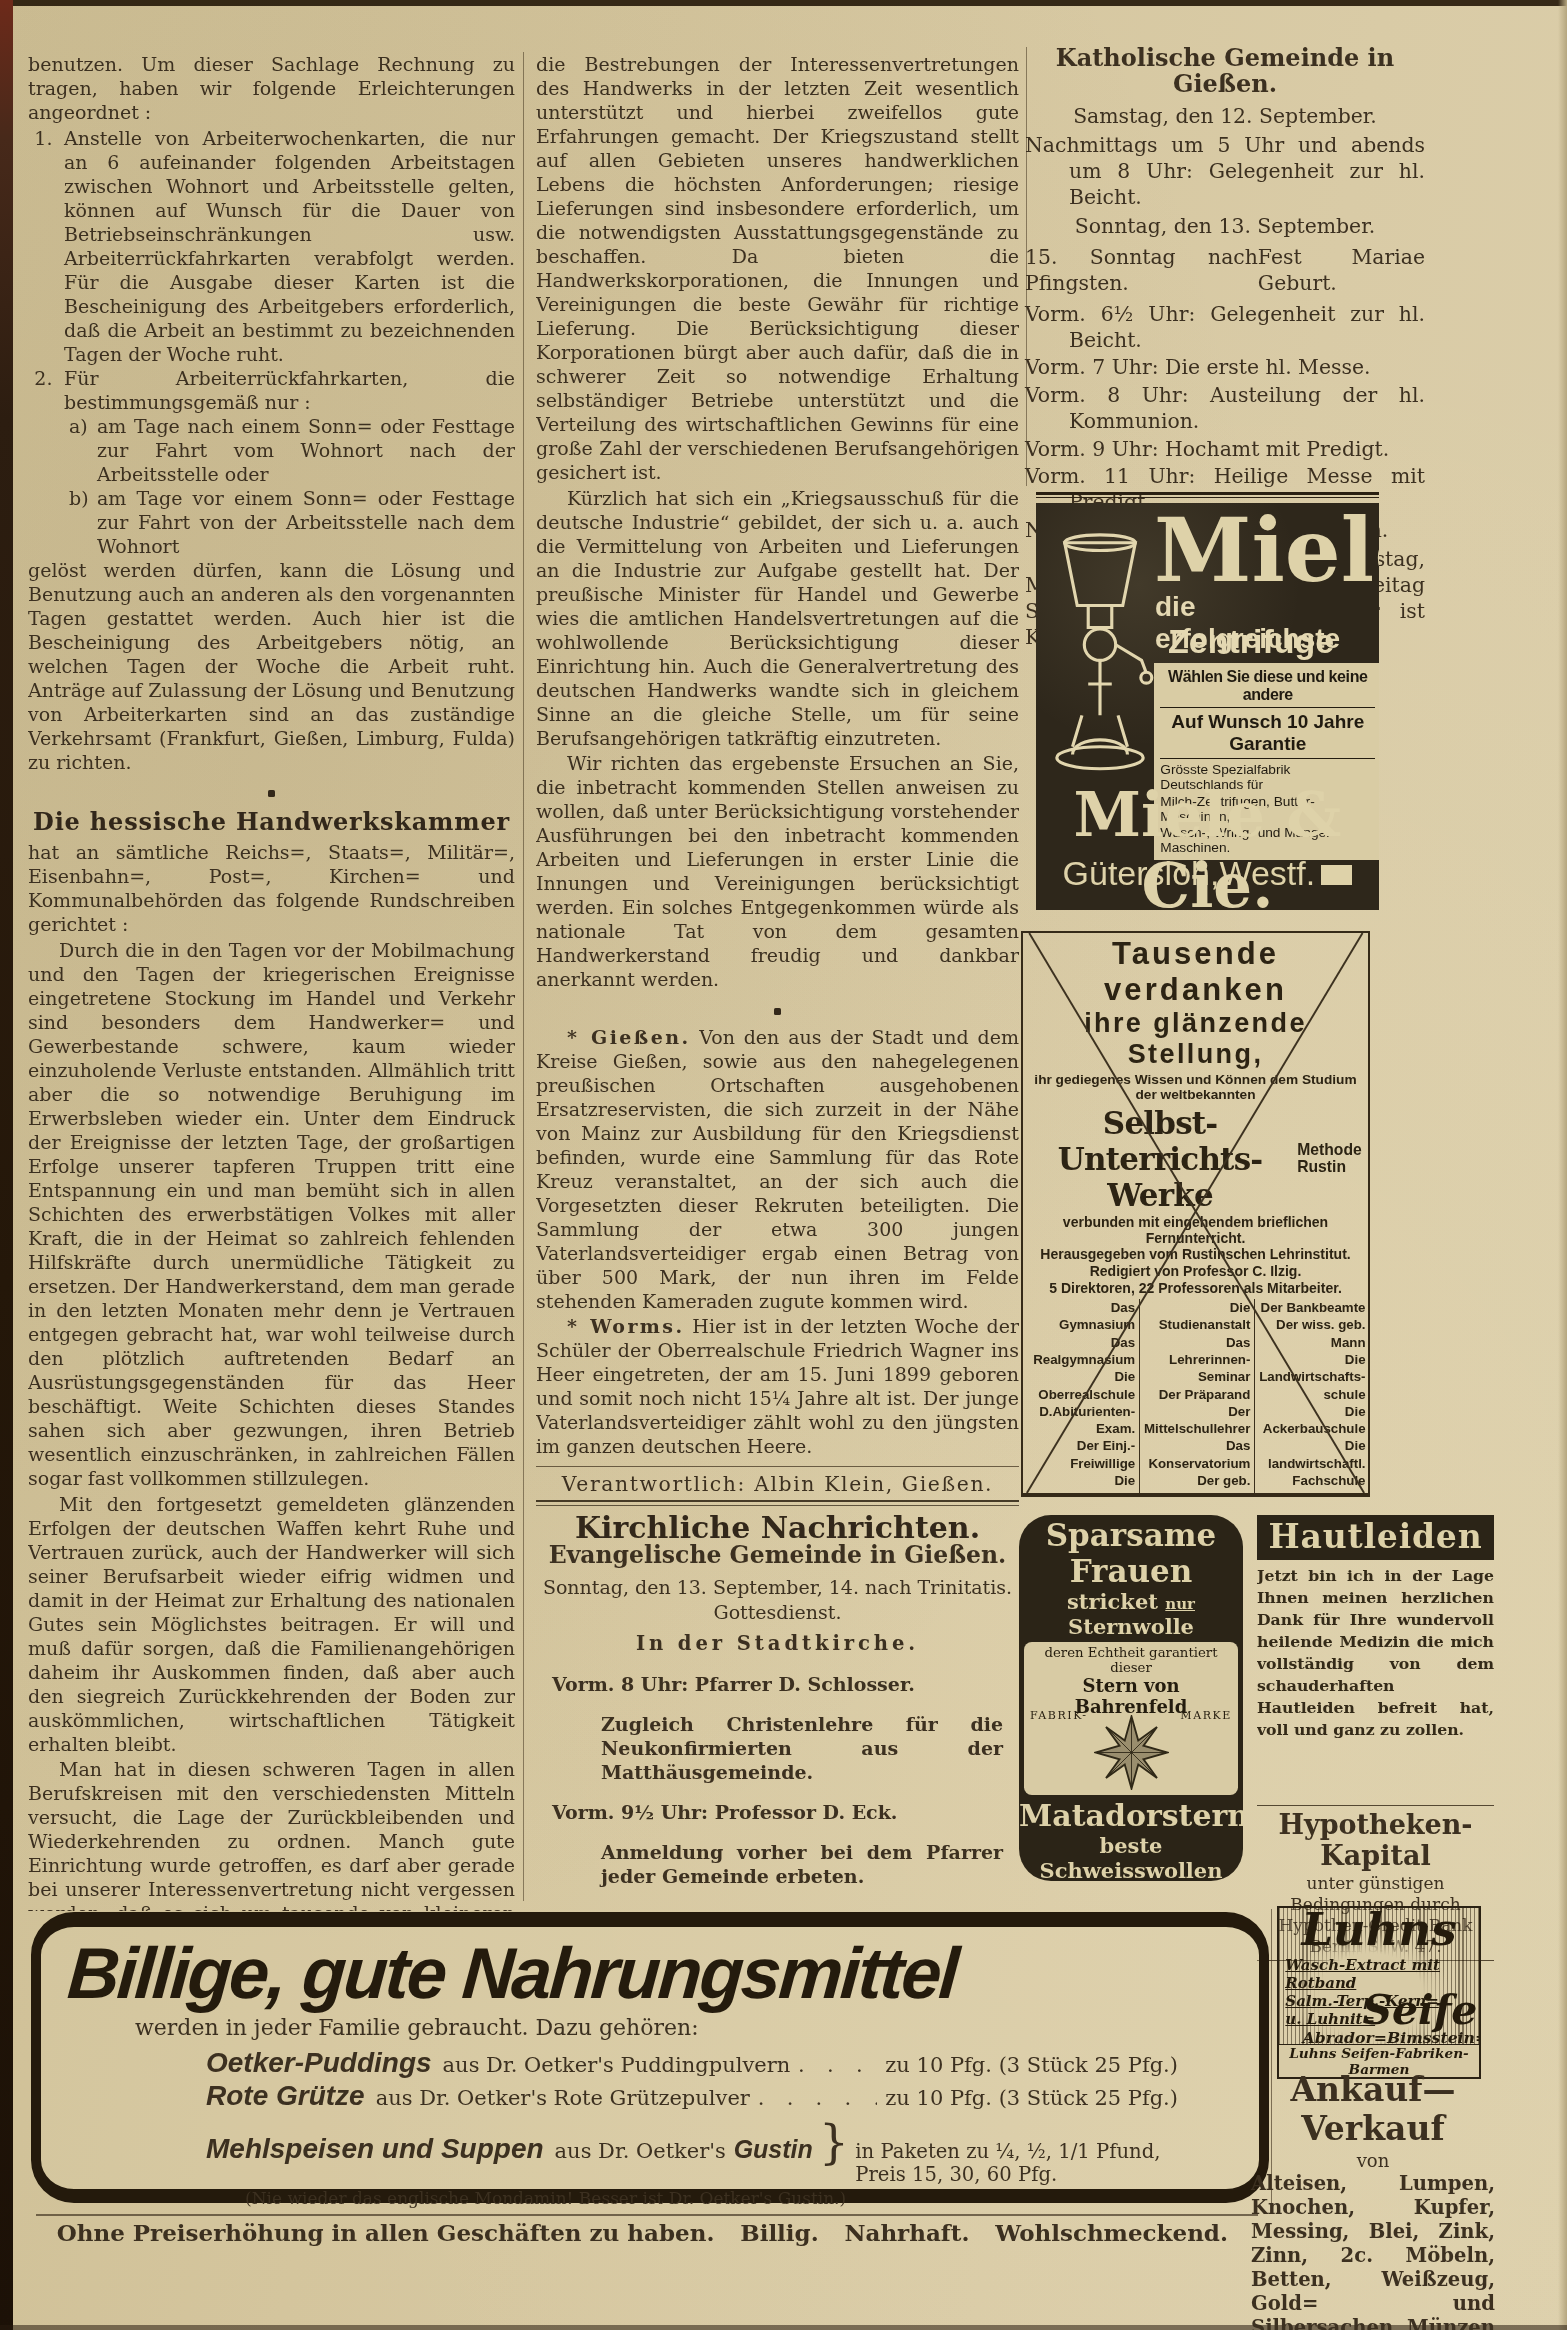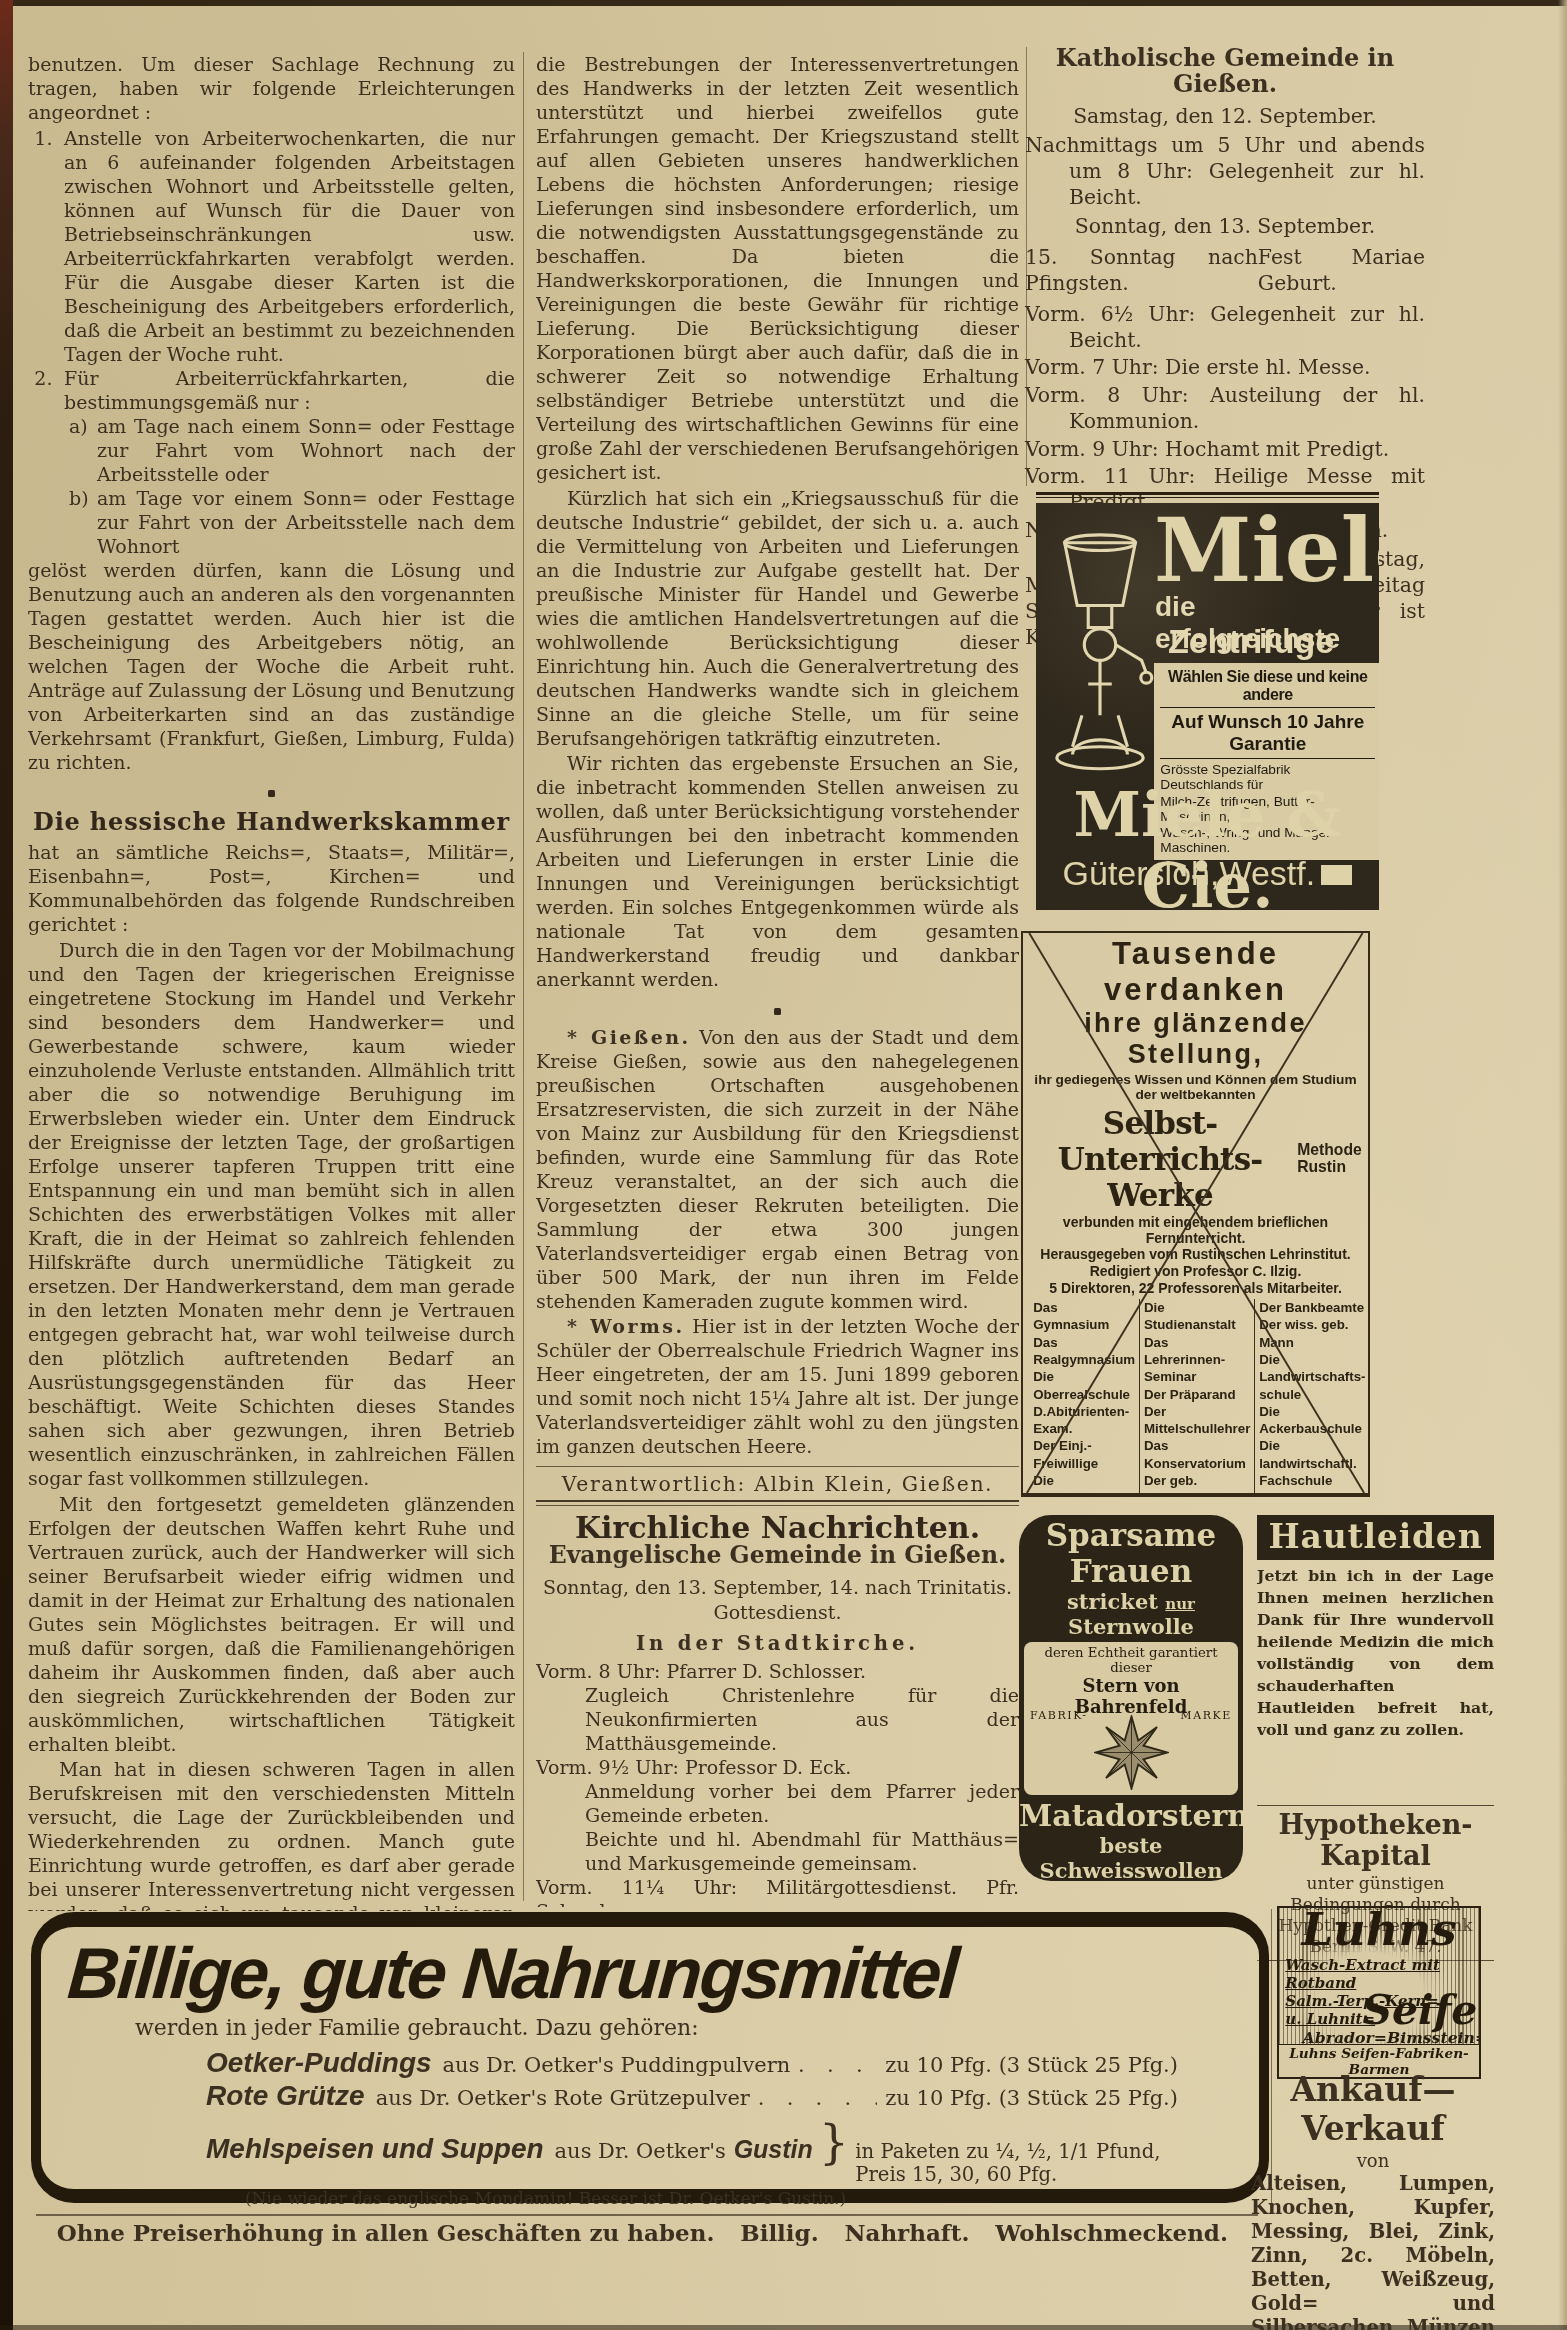--- a/index.html
+++ b/index.html
@@ -31,21 +31,21 @@
   .dot{display:inline-block;width:7px;height:7px;background:#33281a;border-radius:1.6px;}
   .hk-head{margin:7.8px 0 6.3px;text-align:center;font-size:24px;font-weight:bold;letter-spacing:0.8px;color:#32271a;}
   .loc-label{font-weight:bold;letter-spacing:2.4px;}
   .thinrule{border-top:1.6px solid rgba(60,45,25,.7);margin:7.8px 0 4.7px;}
   .dblrule{border-top:2.4px solid rgba(45,34,18,.85);border-bottom:1.6px solid rgba(45,34,18,.7);height:3.1px;margin:4.7px 0 9.4px;}
   .responsible{text-align:center;letter-spacing:1.6px;font-size:20.4px;}
   .church-title{margin:6.3px 0 3.1px;text-align:center;font-size:30px;font-weight:bold;color:#32271a;}
   .church-sub{margin:0 0 7.8px;text-align:center;font-size:23.5px;font-weight:bold;}
   .centerline{text-align:center;margin:1.6px 0;}
   .church-h{text-align:center;font-weight:bold;letter-spacing:3.9px;margin:7.8px 0 3.1px;font-size:19.6px;}
-  .sched{padding-left:0;margin:0;}
+  .sched{padding-left:0;margin:16px;font-weight:bold;}
   .sched.indent{padding-left:49px;}
 
   
   .kath-title{text-align:center;font-weight:bold;font-size:24px;margin:0 0 6.3px;}
   .kath .date{text-align:center;margin:3.1px 0;}
   .kath .hang{padding-left:44px;text-indent:-44px;margin:1.6px 0;}
   .kath .para{text-indent:31px;margin-top:3.1px;}
   .feastrow{display:flex;justify-content:flex-start;margin:4.7px 0;}
   .diaspora-h{text-align:center;letter-spacing:7px;margin:7.8px 0 1.6px;}
   .diaspora-l{text-align:center;letter-spacing:1.6px;margin:1.6px 0;}
@@ -72,21 +72,21 @@
   
   .selbst{left:1021px;top:931px;width:349px;height:566px;border:2.4px solid #352a18;border-bottom-width:4.7px;padding:3.1px 6.3px;overflow:hidden;text-align:center;color:#2c2313;}
   .selbst .xsvg{position:absolute;left:0;top:0;width:100%;height:100%;pointer-events:none;}
   .s-h1{font-size:31px;font-weight:bold;letter-spacing:3.1px;font-family:"Liberation Sans",sans-serif;}
   .s-h2{font-size:27px;font-weight:bold;letter-spacing:2.4px;font-family:"Liberation Sans",sans-serif;}
   .s-h3{font-size:13.7px;font-weight:bold;margin:2.4px 0;font-family:"Liberation Sans",sans-serif;}
   .s-brandrow{display:flex;align-items:center;justify-content:center;gap:6.3px;}
   .s-brand{font-size:31px;font-weight:bold;letter-spacing:-0.8px;}
   .s-side{font-size:15.7px;font-weight:bold;line-height:1.05;text-align:left;font-family:"Liberation Sans",sans-serif;}
   .s-sub{font-size:14px;font-weight:bold;margin:0.8px 0;font-family:"Liberation Sans",sans-serif;}
-  .s-cols{display:flex;text-align:left;font-size:13.3px;line-height:1.3;font-family:"Liberation Sans",sans-serif;font-weight:bold;margin:3.1px 0;}
+  .s-cols{display:flex;text-align:right;font-size:13.3px;line-height:1.3;font-family:"Liberation Sans",sans-serif;font-weight:bold;margin:3.1px 0;}
   .s-cols > div{flex:1;padding:0 3.9px;}
   .s-cols > div + div{border-left:1.6px solid #3a2f1c;}
 
   
   .stern{left:1019px;top:1515px;width:224px;height:366px;background:#2b2417;color:#ddd1a8;overflow:hidden;text-align:center;border-radius:32px;}
   .st-h1{font-size:31px;font-weight:bold;margin-top:1.6px;}
   .st-h2{font-size:21px;font-weight:bold;margin-bottom:3.1px;}
   .st-h2 .nur{font-size:15px;text-decoration:underline;}
   .st-panel{background:#d8cba4;color:#241c0e;margin:0 4.7px;border-radius:7.8px;padding:3.1px;position:relative;}
   .st-p1{font-size:13.3px;}

